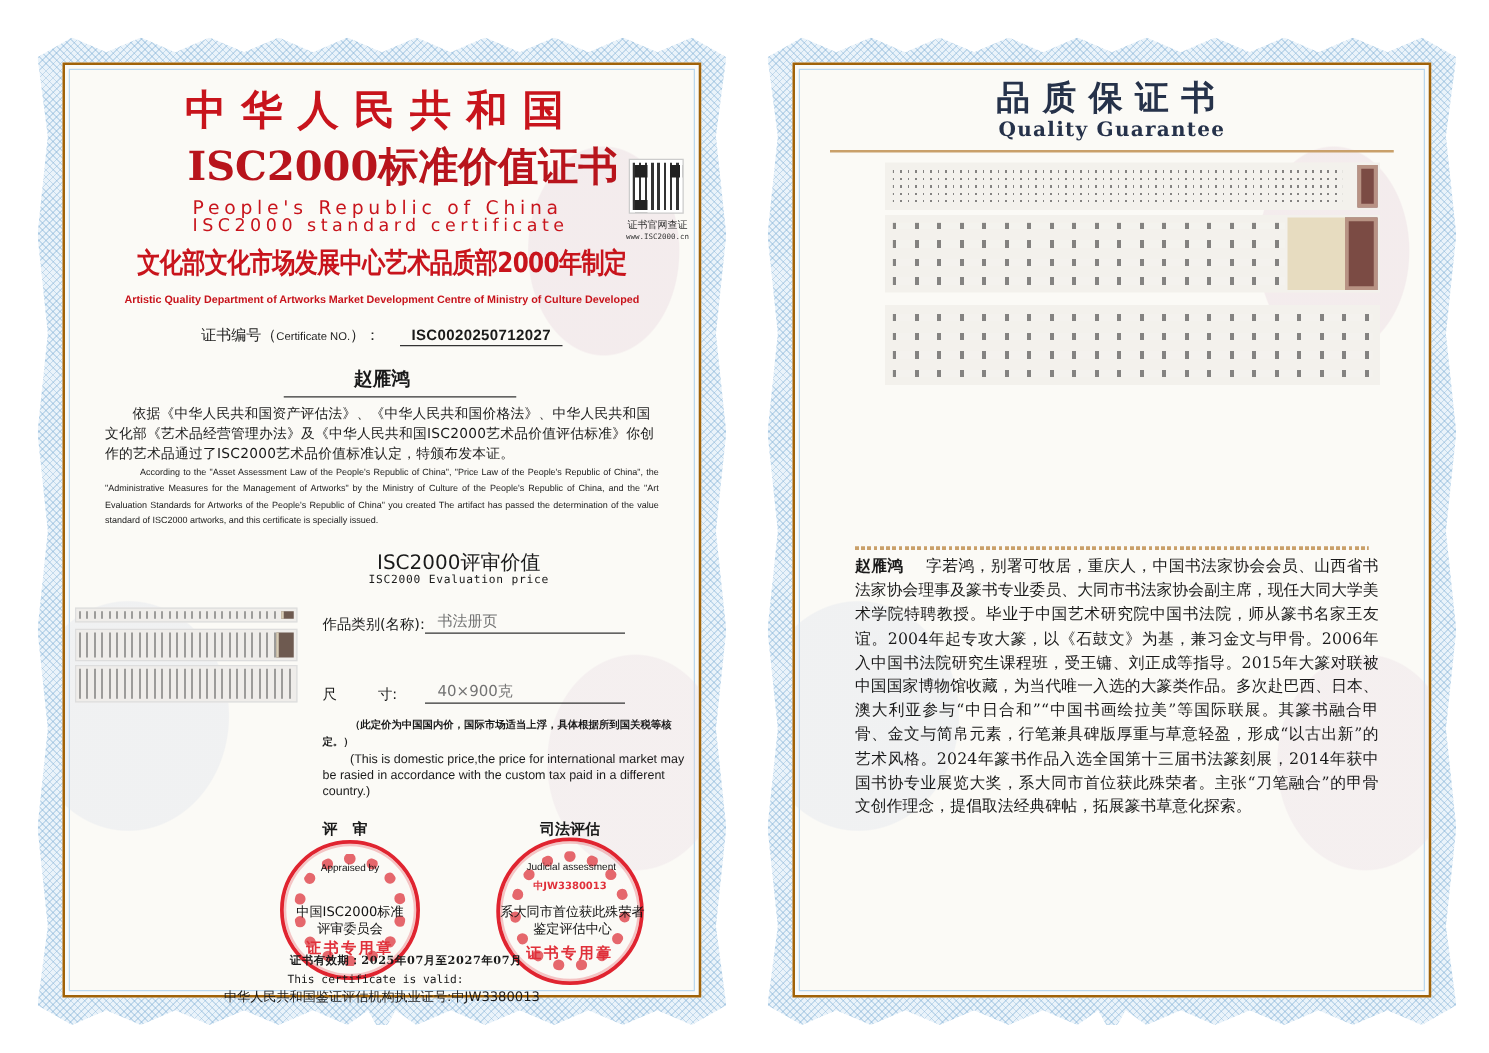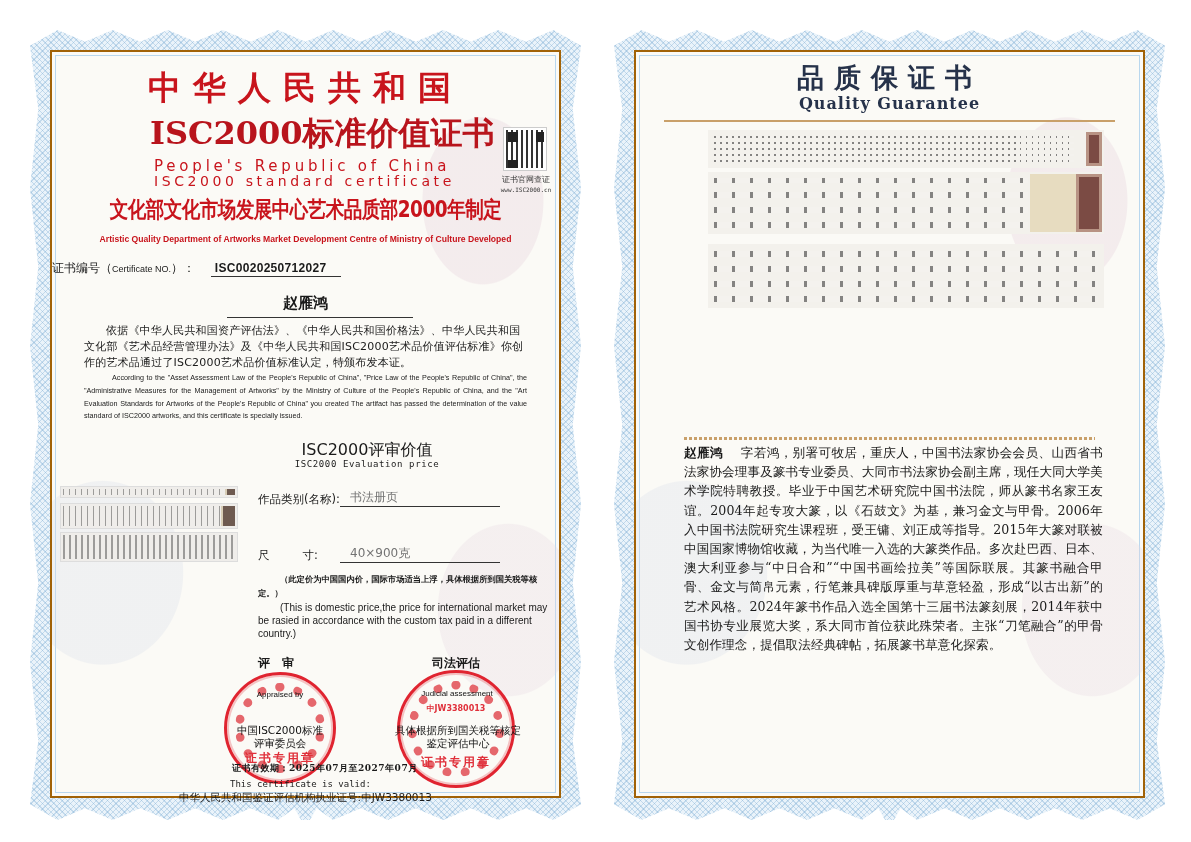--- a/index.html
+++ b/index.html
@@ -87,21 +87,21 @@
     font-family: "DejaVu Sans", sans-serif; font-weight: bold;
     font-size: 18.5px; color: #c8141c; letter-spacing: -0.5px;
     transform: scaleY(1.2);
   }
   .l-dept-en {
     left: 0; right: 0; top: 182px; text-align: center;
     font-family: "Liberation Sans", sans-serif; font-weight: bold;
     font-size: 8.6px; color: #c8141c;
   }
 
-  .certno-row { left: 0; right: 0; top: 208px; font-size: 12px; }
+  .certno-row { left: 0; right: 0; top: 208px; text-align: center; font-size: 12px; }
   .certno-label { color: #222; }
   .certno-label small { font-size: 9px; font-family: "Liberation Sans", sans-serif; }
   .certno-value {
     display: inline-block; min-width: 130px; margin-left: 12px;
     border-bottom: 1px solid #333; font-weight: bold; font-family: "Liberation Sans", sans-serif;
     font-size: 12px; padding: 0 4px 1px; letter-spacing: 0.3px;
   }
 
   .owner-name {
     left: 0; right: 0; top: 242px; text-align: center; font-weight: bold; font-size: 15px;
@@ -261,21 +261,21 @@
     </div>
 
     <div class="abs sig-en" style="left:178px; top:638px; width:100px;">Appraised by</div>
     <div class="abs sig-org" style="left:168px; top:672px; width:120px;">
       <div>中国ISC2000标准</div>
       <div>评审委员会</div>
     </div>
 
     <div class="abs sig-en" style="left:350px; top:637px; width:110px;">Judicial assessment</div>
     <div class="abs sig-org" style="left:336px; top:672px; width:140px;">
-      <div>具体根据所到国关税等核定</div>
+      <div>系大同市首位获此殊荣者</div>
       <div>鉴定评估中心</div>
     </div>
 
     <div class="abs validity">证书有效期：2025年07月至2027年07月</div>
     <div class="abs valid-en">This certificate is valid:</div>
     <div class="abs license">中华人民共和国鉴证评估机构执业证号:中JW3380013</div>
   </div>
 </div>
 
 <div class="cert" id="cert-right">

